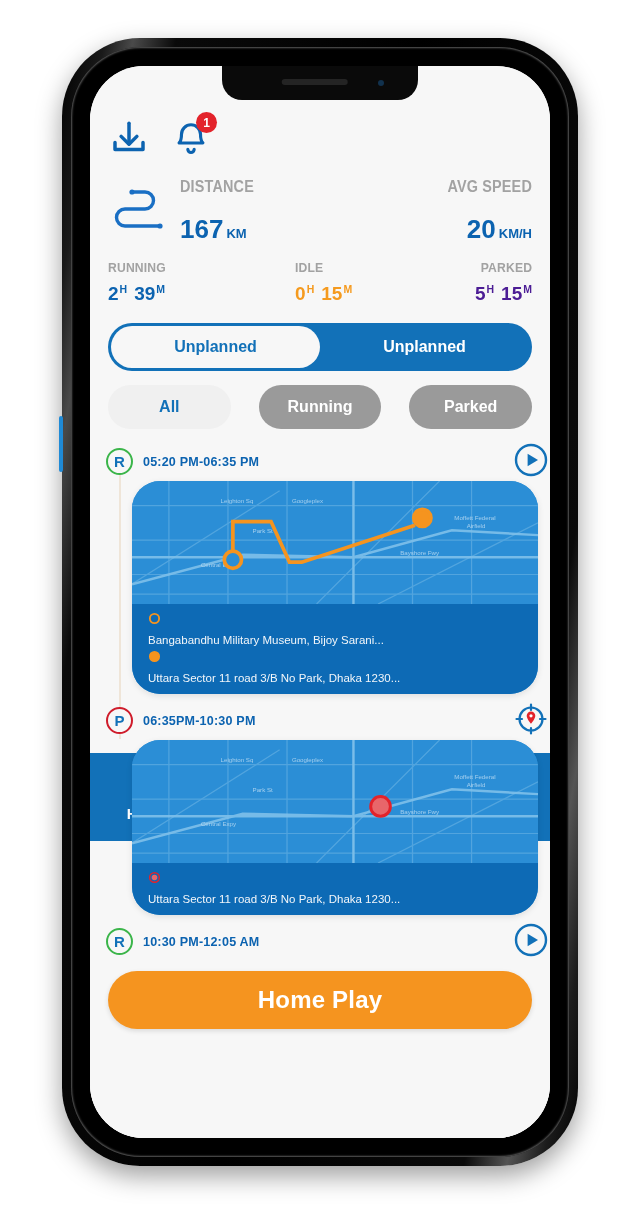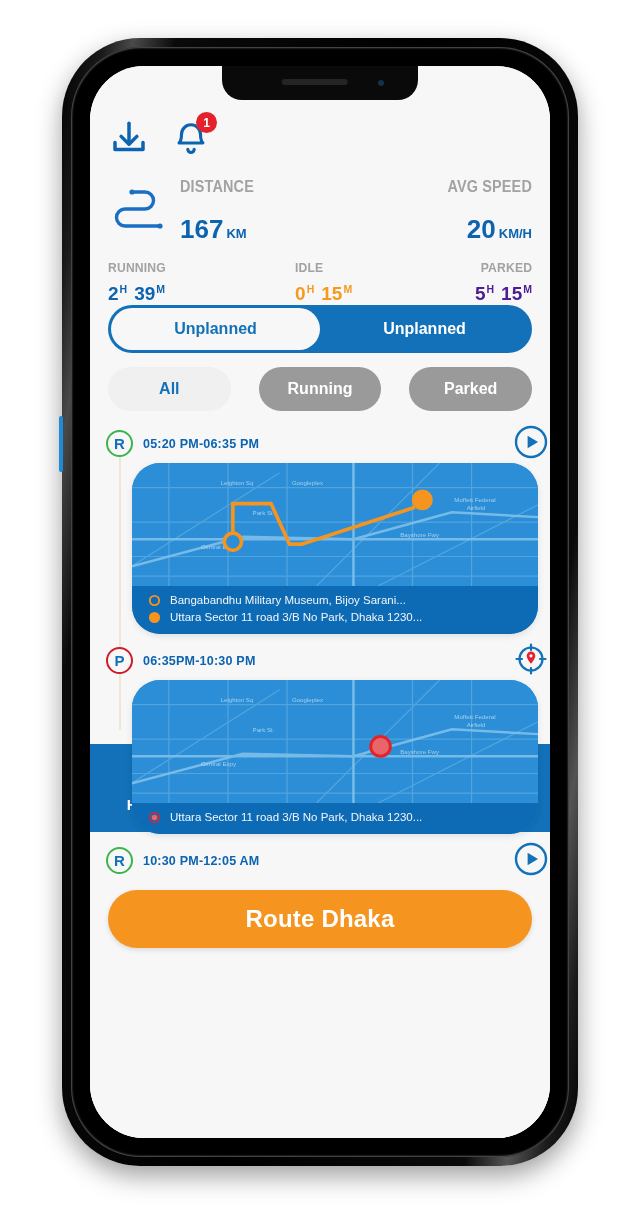--- a/index.html
+++ b/index.html
@@ -131,20 +131,21 @@
   .tri-item.right .cap { transform-origin: right center; }
   .tri-item .val { font-size: 19px; font-weight: 800; margin-top: 8px; white-space: nowrap; }
   .tri-item .val sup { font-size: 10.5px; font-weight: 700; margin-left: 1px; margin-right: 7px; }
   .tri-item .val sup:last-child { margin-right: 0; }
   .c-run { color: #0c63b0; }
   .c-idle { color: #f59a1e; text-align: right; }
   .c-park { color: #4c1d95; }
 
   
   .seg {
+    margin-top: 18px;
     height: 48px; border-radius: 24px;
     background: #1271b8;
     display: flex; align-items: center;
     padding: 3px;
     overflow: hidden;
   }
   .seg-btn {
     flex: 1; height: 100%;
     display: flex; align-items: center; justify-content: center;
     font-size: 16px; font-weight: 600; color: #fff;
@@ -201,20 +202,21 @@
     margin-left: 42px; margin-right: 12px;
     border-radius: 28px; overflow: hidden;
     background: #2b8ed6;
     box-shadow: 0 2px 6px rgba(0,0,0,.10);
   }
   .map-card .map-svg { display: block; width: 100%; }
   .addr-block { background: #0d6ab5; padding: 6px 0 8px 0; }
   .addr-row {
     display: flex; align-items: flex-start; gap: 9px;
     padding: 2px 16px;
+    flex-direction: column;
   }
   .addr-dot { width: 13px; height: 13px; flex: none; }
   .addr-txt {
     color: #f2f6fa; font-size: 11.5px; font-weight: 400;
     white-space: nowrap; overflow: hidden; text-overflow: ellipsis;
   }
 
   
   .route-play {
     margin: 10px 18px 0 18px;
@@ -441,21 +443,21 @@
             <span class="tl-badge">R</span>
             <span class="trip-time">10:30 PM-12:05 AM</span>
             <span class="trip-action">
               <svg width="34" height="34" viewBox="0 0 34 34">
                 <circle cx="17" cy="17" r="15" fill="none" stroke="#1271b8" stroke-width="2.4"></circle>
                 <path d="M13.6 10.8 L24 17 L13.6 23.2 Z" fill="#1271b8"></path>
               </svg>
             </span>
           </div>
 
-          <div class="route-play">Route Dhaka</div>
+          <div class="route-play">Home Play</div>
         </div>
 
         <div class="bottom-nav">
           <div class="nav-item">
             <span class="nav-ico">
               <svg width="36" height="32" viewBox="0 0 36 32" fill="none" stroke="#fff" stroke-width="2.2" stroke-linejoin="round">
                 <path d="M4 15 L18 4 L32 15"></path>
                   <path d="M7 15 V28 H29 V15"></path>
               </svg>
             </span>

